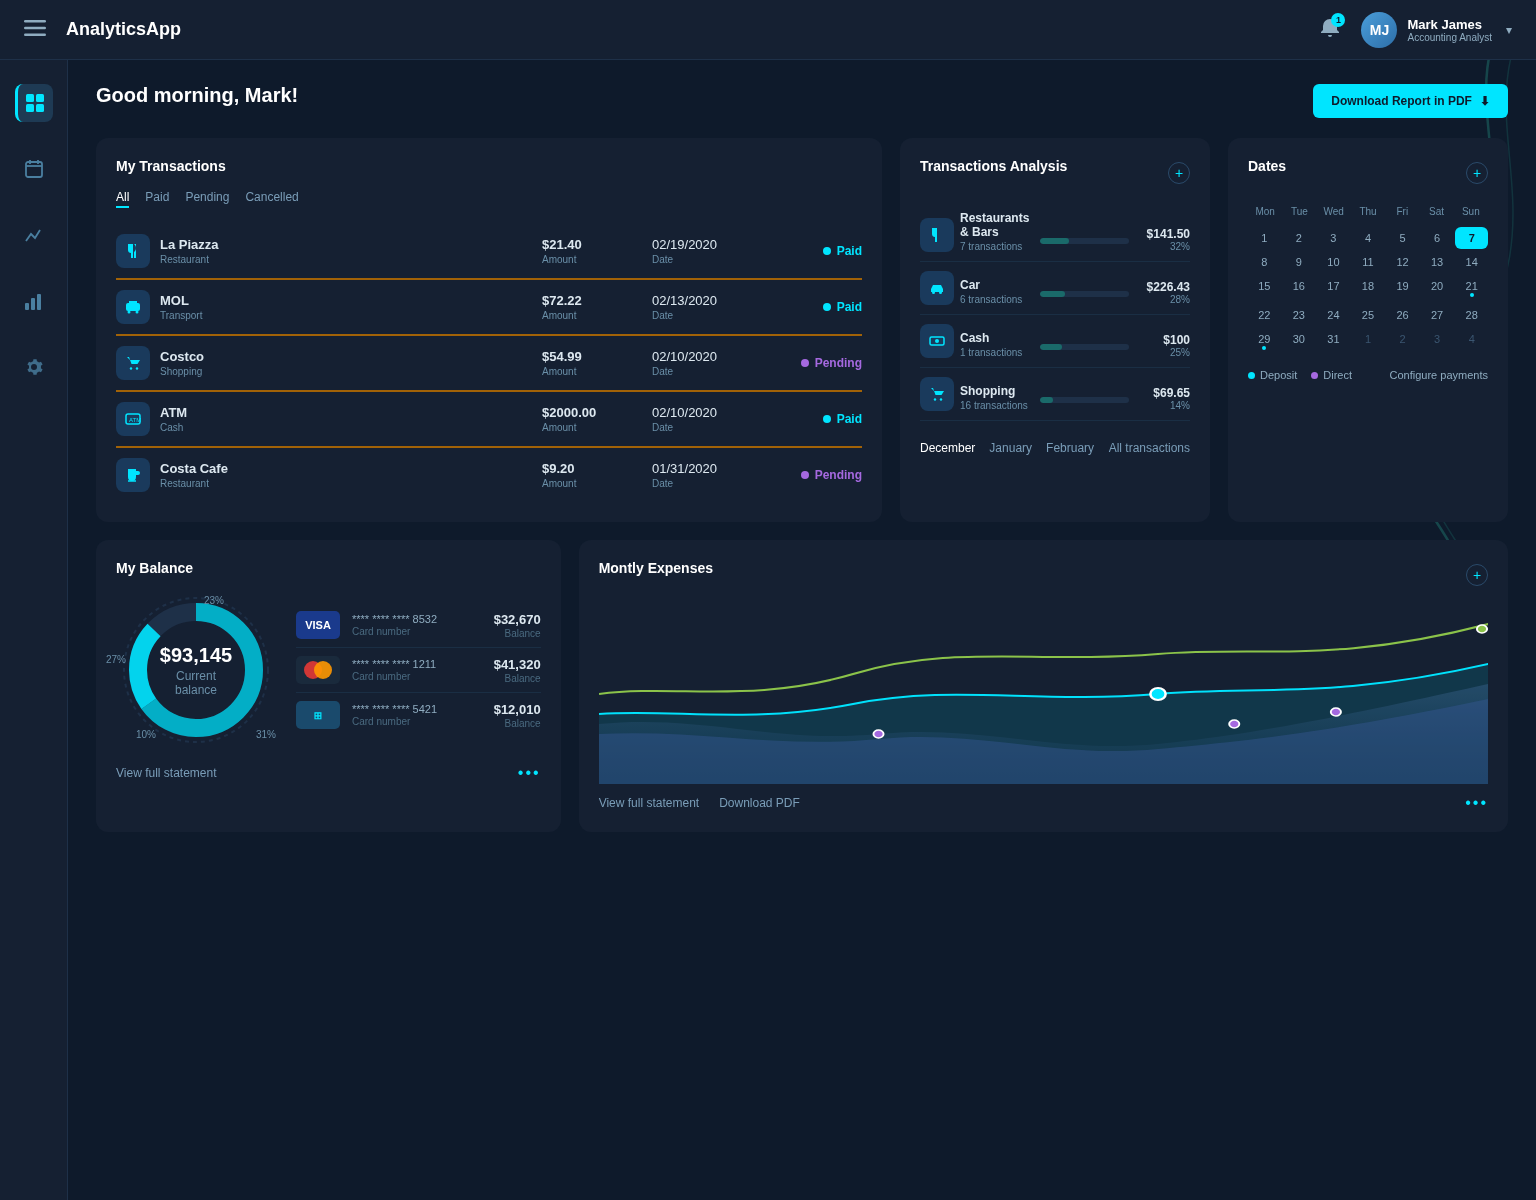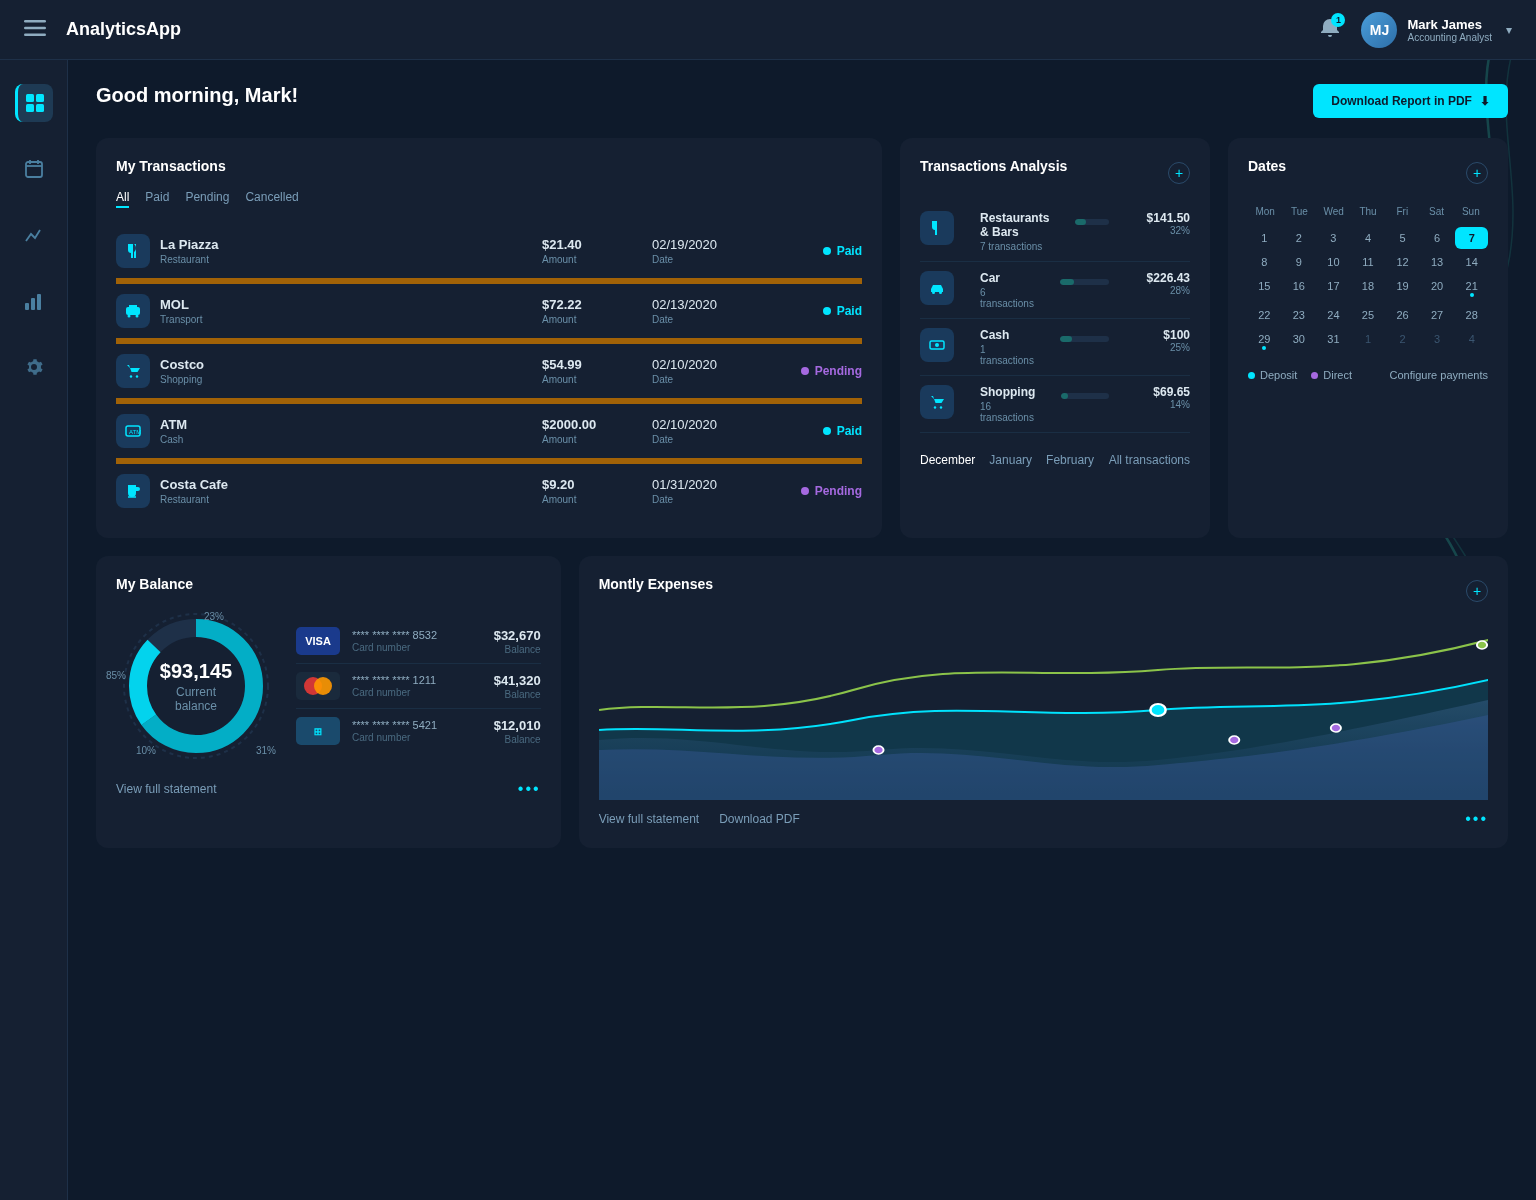--- a/index.html
+++ b/index.html
@@ -202,21 +202,21 @@
     .filter-tab.active {
       color: #ffffff;
       border-bottom: 2px solid #00e5ff;
     }
     .tx-table { width: 100%; }
     .tx-row {
       display: grid;
       grid-template-columns: 44px 1fr 110px 130px 80px;
       align-items: center;
       padding: 10px 0;
-      border-bottom: 6px solid #a16207;
+      border-bottom: 2px solid #a16207;
     }
     .tx-row:last-child { border-bottom: none; }
     .tx-icon {
       width: 34px; height: 34px;
       border-radius: 8px;
       background: #1a3a5c;
       display: flex; align-items: center; justify-content: center;
       color: #00e5ff;
     }
     .tx-name { font-size: 13px; font-weight: 600; color: #dde8f0; }
@@ -239,22 +239,22 @@
     }
     .status-paid { color: #00e5ff; }
     .status-paid .status-dot { background: #00e5ff; }
     .status-pending { color: #a569e0; }
     .status-pending .status-dot { background: #a569e0; }
 
     
     .analysis-card {}
     .analysis-row {
       display: flex;
-      align-items: flex-start;
-      gap: 26px;
+      align-items: flex-end;
+      gap: 6px;
       padding: 9px 0;
       border-bottom: 1px solid #1a2e44;
     }
     .analysis-row:last-child { border-bottom: none; }
     .analysis-icon {
       width: 34px; height: 34px;
       border-radius: 8px;
       background: #1a3a5c;
       display: flex; align-items: center; justify-content: center;
       color: #00e5ff;
@@ -912,21 +912,21 @@
 
             <circle cx="80" cy="80" r="58" fill="none" stroke="#00e5ff" stroke-width="18" stroke-dasharray="80 284" stroke-dashoffset="-237" transform="rotate(-90 80 80)" opacity="0.9"></circle>
 
             <circle cx="80" cy="80" r="72" fill="none" stroke="#1e3048" stroke-width="2" stroke-dasharray="4 4"></circle>
           </svg>
           <div class="donut-center">
             <div class="donut-amount">$93,145</div>
             <div class="donut-label">Current balance</div>
           </div>
           <span class="donut-pct pct-23">23%</span>
-          <span class="donut-pct pct-27">85%</span>
+          <span class="donut-pct pct-27">27%</span>
           <span class="donut-pct pct-31">31%</span>
           <span class="donut-pct pct-10">10%</span>
         </div>
 
         <div class="cards-list">
           <div class="card-item">
             <div class="card-logo visa-logo">VISA</div>
             <div class="card-details">
               <div class="card-number">**** **** **** 8532</div>
               <div class="card-number-label">Card number</div>

